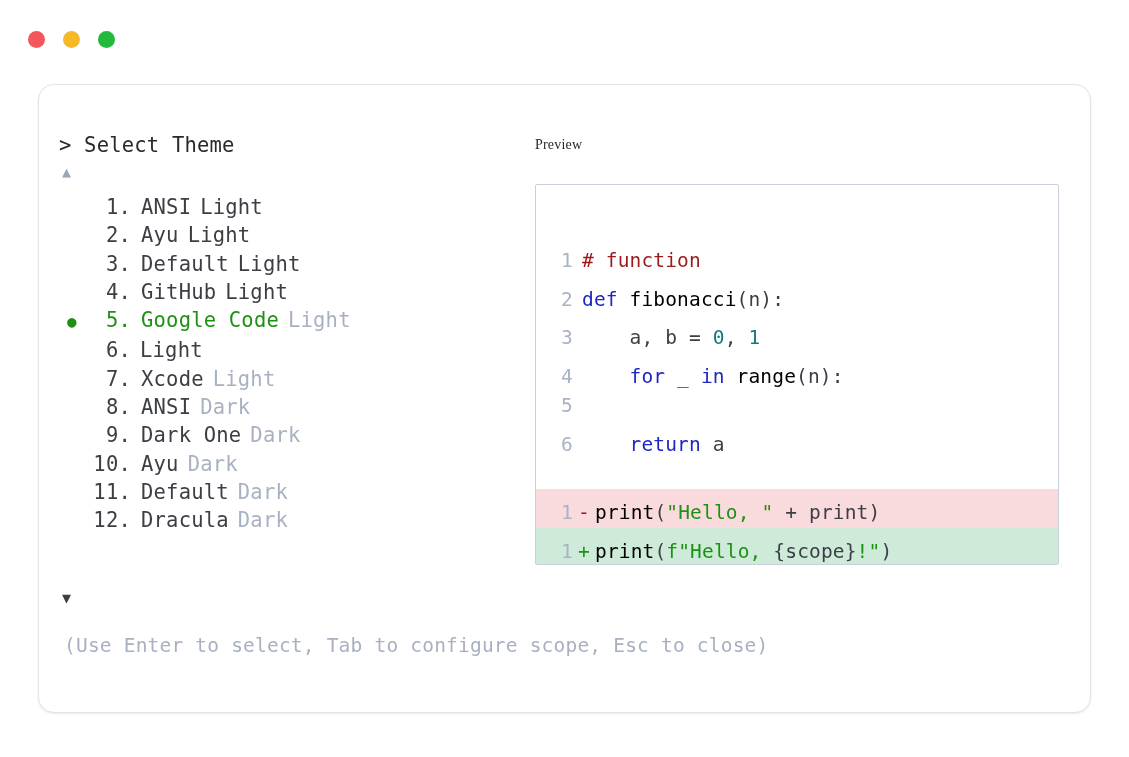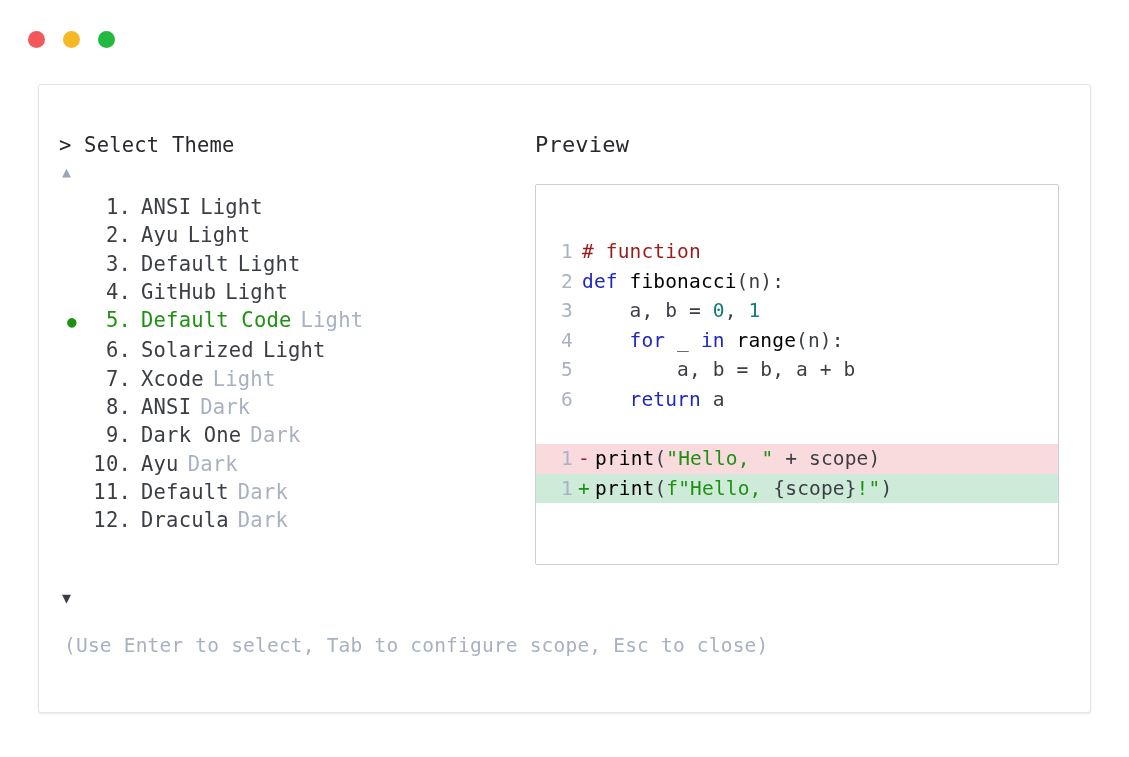--- a/index.html
+++ b/index.html
@@ -37,21 +37,21 @@
   
   #app-card {
     position: absolute;
     left: 38px;
     top: 84px;
     width: 1053px;
     height: 629px;
     box-sizing: border-box;
     background: #ffffff;
     border: 1px solid #E1E4E9;
-    border-radius: 3px;
+    border-radius: 16px;
     box-shadow: 0 1px 3px rgba(16,24,40,0.05), 0 1px 2px rgba(16,24,40,0.04);
   }
 
   
   #theme-list-pane {
     position: absolute;
     left: 20px;
     top: 46px;
     width: 470px;
   }
@@ -116,24 +116,25 @@
   }
 
   
   #preview-pane {
     position: absolute;
     left: 496px;
     top: 46px;
     width: 530px;
   }
   #preview-title {
-    font-size: 22px;
+    font-size: 14px;
     line-height: 28px;
     color: #26292E;
     letter-spacing: 0.2px;
+    font-family: Liberation Serif, serif;
   }
   #preview-box {
     margin-top: 25px;
     width: 524px;
     height: 381px;
     box-sizing: border-box;
     border: 1px solid #C9D0DC;
     background: #ffffff;
     border-radius: 2px;
     padding-top: 52px;
@@ -151,20 +152,21 @@
   .code-line .lineno {
     width: 37px;
     flex: 0 0 37px;
     text-align: right;
     color: #A9B3C3;
     padding-right: 0;
   }
   .code-line .code-text {
     padding-left: 9px;
     color: #3B3E44;
+    margin-top: 9px;
   }
   .code-gap { height: 30px; }
 
   .diff-line { display: flex; align-items: baseline; }
   .diff-line .lineno { padding-left: 10px; }
   .diff-del { background: #FADBDD; }
   .diff-add { background: #CDEBD8; }
   .diff-del .lineno, .diff-add .lineno { width: 27px; flex: 0 0 27px; }
   .diff-marker { width: 22px; flex: 0 0 22px; text-align: center; }
   .diff-del .diff-marker { color: #A02020; }
@@ -190,45 +192,45 @@
 <div id="app-card">
 
   <div id="theme-list-pane">
     <div class="prompt-row">&gt; Select Theme</div>
     <div class="scroll-arrow scroll-arrow-up">▲</div>
     <div id="theme-list">
         <div class="theme-row"><span class="theme-bullet"></span><span class="theme-index">1.</span><span class="theme-name">ANSI</span><span class="theme-variant">Light</span></div>
         <div class="theme-row"><span class="theme-bullet"></span><span class="theme-index">2.</span><span class="theme-name">Ayu</span><span class="theme-variant">Light</span></div>
         <div class="theme-row"><span class="theme-bullet"></span><span class="theme-index">3.</span><span class="theme-name">Default</span><span class="theme-variant">Light</span></div>
         <div class="theme-row"><span class="theme-bullet"></span><span class="theme-index">4.</span><span class="theme-name">GitHub</span><span class="theme-variant">Light</span></div>
-        <div class="theme-row selected muted-variant"><span class="theme-bullet">●</span><span class="theme-index">5.</span><span class="theme-name">Default Code</span><span class="theme-variant">Light</span></div>
-        <div class="theme-row"><span class="theme-bullet"></span><span class="theme-index">6.</span><span class="theme-name">Solarized</span><span class="theme-variant">Light</span></div>
+        <div class="theme-row selected muted-variant"><span class="theme-bullet">●</span><span class="theme-index">5.</span><span class="theme-name">Google Code</span><span class="theme-variant">Light</span></div>
+        <div class="theme-row"><span class="theme-bullet"></span><span class="theme-index">6.</span><span class="theme-variant">Light</span></div>
         <div class="theme-row muted-variant"><span class="theme-bullet"></span><span class="theme-index">7.</span><span class="theme-name">Xcode</span><span class="theme-variant">Light</span></div>
         <div class="theme-row muted-variant"><span class="theme-bullet"></span><span class="theme-index">8.</span><span class="theme-name">ANSI</span><span class="theme-variant">Dark</span></div>
         <div class="theme-row muted-variant"><span class="theme-bullet"></span><span class="theme-index">9.</span><span class="theme-name">Dark One</span><span class="theme-variant">Dark</span></div>
         <div class="theme-row muted-variant"><span class="theme-bullet"></span><span class="theme-index">10.</span><span class="theme-name">Ayu</span><span class="theme-variant">Dark</span></div>
         <div class="theme-row muted-variant"><span class="theme-bullet"></span><span class="theme-index">11.</span><span class="theme-name">Default</span><span class="theme-variant">Dark</span></div>
         <div class="theme-row muted-variant"><span class="theme-bullet"></span><span class="theme-index">12.</span><span class="theme-name">Dracula</span><span class="theme-variant">Dark</span></div>
       </div>
   </div>
 
   <div id="preview-pane">
     <div id="preview-title">Preview</div>
     <div id="preview-box">
       <div id="code-block">
           <div class="code-line"><span class="lineno">1</span><span class="code-text"><span class="t-comment"># function</span></span></div>
           <div class="code-line"><span class="lineno">2</span><span class="code-text"><span class="t-keyword">def </span><span class="t-func">fibonacci</span><span class="t-plain">(n):</span></span></div>
           <div class="code-line"><span class="lineno">3</span><span class="code-text"><span class="t-plain">    a, b = </span><span class="t-number">0</span><span class="t-plain">, </span><span class="t-number">1</span></span></div>
           <div class="code-line"><span class="lineno">4</span><span class="code-text"><span class="t-plain">    </span><span class="t-keyword">for</span><span class="t-plain"> _ </span><span class="t-keyword">in</span><span class="t-plain"> </span><span class="t-func">range</span><span class="t-plain">(n):</span></span></div>
-          <div class="code-line"><span class="lineno">5</span><span class="code-text"><span class="t-plain">        a, b = b, a + b</span></span></div>
+          <div class="code-line"><span class="lineno">5</span></div>
           <div class="code-line"><span class="lineno">6</span><span class="code-text"><span class="t-plain">    </span><span class="t-keyword">return</span><span class="t-plain"> a</span></span></div>
         </div>
       <div class="code-gap"></div>
       <div id="diff-block">
-          <div class="code-line diff-line diff-del"><span class="lineno">1</span><span class="diff-marker">-</span><span class="code-text" style="padding-left: 0px;"><span class="t-func">print</span><span class="t-plain">(</span><span class="t-string">"Hello, "</span><span class="t-plain"> + scope)</span></span></div>
+          <div class="code-line diff-line diff-del"><span class="lineno">1</span><span class="diff-marker">-</span><span class="code-text" style="padding-left: 0px;"><span class="t-func">print</span><span class="t-plain">(</span><span class="t-string">"Hello, "</span><span class="t-plain"> + print)</span></span></div>
           <div class="code-line diff-line diff-add"><span class="lineno">1</span><span class="diff-marker">+</span><span class="code-text" style="padding-left: 0px;"><span class="t-func">print</span><span class="t-plain">(</span><span class="t-string">f"Hello, </span><span class="t-plain">{scope}</span><span class="t-string">!"</span><span class="t-plain">)</span></span></div>
         </div>
     </div>
   </div>
 
   <div id="scroll-down-wrap" style="position:absolute;left:20px;top:500px;">
     <div class="scroll-arrow scroll-arrow-down">▼</div>
   </div>
 
   <div id="footer-hint">(Use Enter to select, Tab to configure scope, Esc to close)</div>

